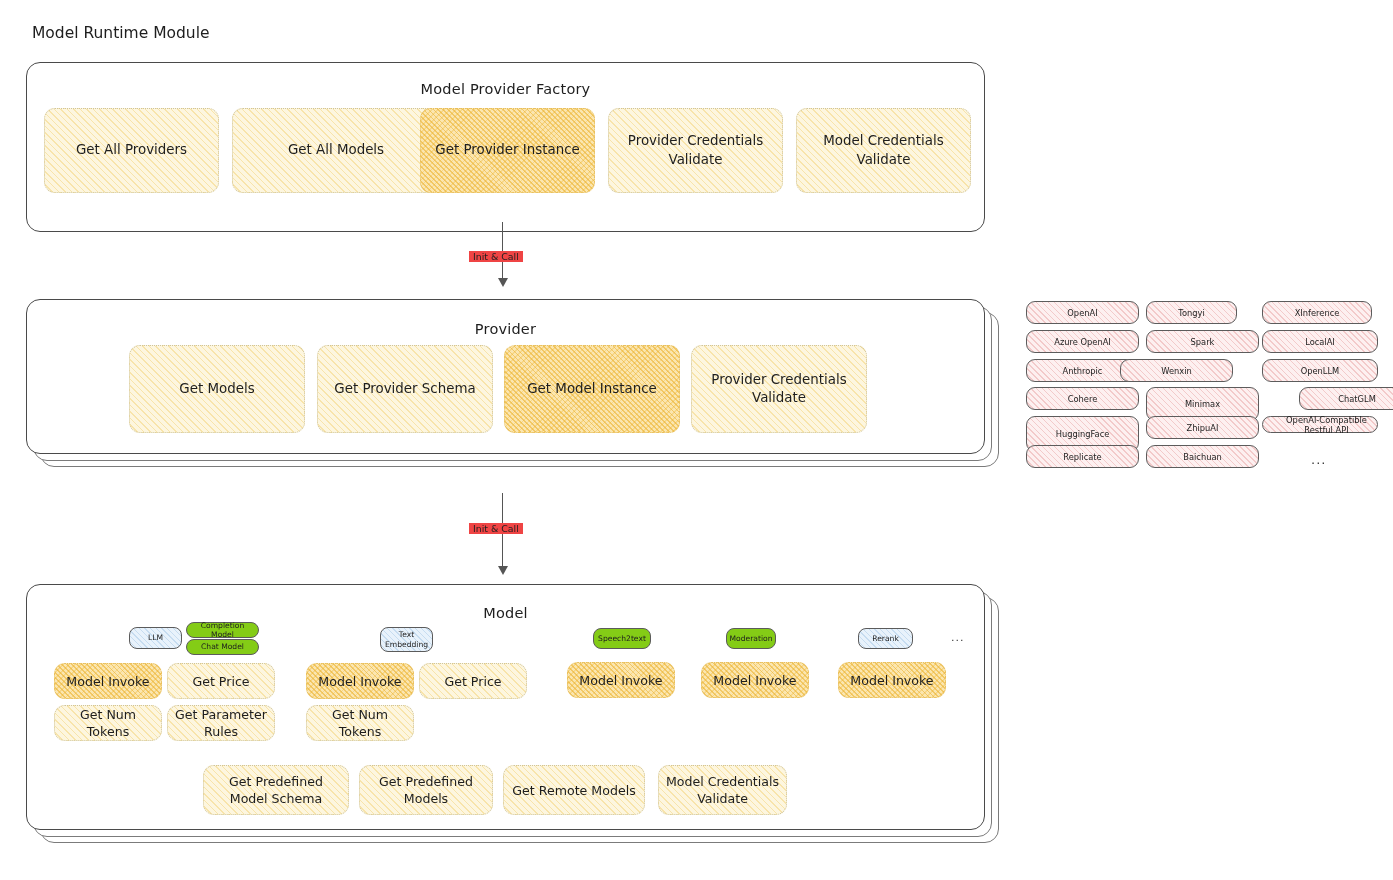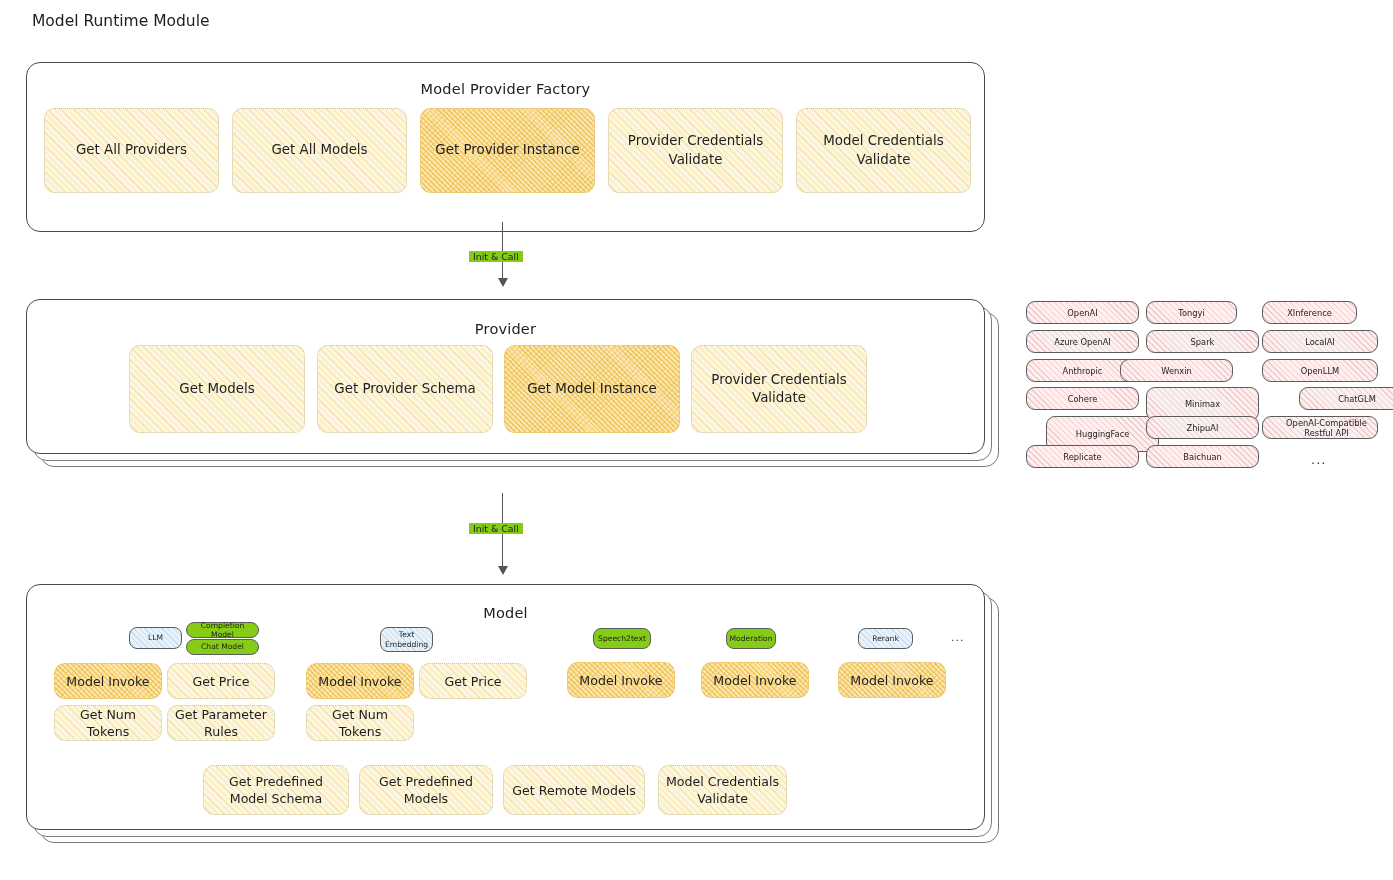--- a/index.html
+++ b/index.html
@@ -57,35 +57,35 @@
   .badge.blue{
     background-color:#e8f2fb;
     background-image:repeating-linear-gradient(45deg,
         rgba(120,170,215,.30) 0px, rgba(120,170,215,.30) .9px,
         rgba(255,255,255,0) .9px, rgba(255,255,255,0) 4px);
   }
 
   
   .arrow-line{position:absolute;width:1.3px;background:#555;}
   .arrow-head{position:absolute;width:0;height:0;border-left:5px solid transparent;border-right:5px solid transparent;border-top:9px solid #555;}
-  .arrow-label{position:absolute;font-size:9.4px;color:#1e1e1e;background:#84cc16;padding:0 4px;white-space:nowrap;}
+  .arrow-label{position:absolute;font-size:9.4px;color:#1e1e1e;background:#ef4444;padding:0 4px;white-space:nowrap;}
 
   .ellipsis{position:absolute;font-size:13px;color:#3a3a3a;letter-spacing:1px;}
-  #page-title{position:absolute;font-size:15.5px;color:#1e1e1e;}
+  #page-title{position:absolute;font-size:15.5px;color:#1e1e1e;margin-top:12px;}
 </style>
 </head>
 <body>
 
 <div id="page-title" style="left:32px;top:12px;">Model Runtime Module</div>
 
 <div class="panel" style="left:26px;top:62px;width:959px;height:170px;">
   <div class="panel-title" style="top:18px;">Model Provider Factory</div>
 </div>
 <div class="node lg" style="left:44px;top:108px;width:175px;height:85px;">Get All Providers</div>
-<div class="node lg" style="left:232px;top:108px;width:175px;height:85px;">Get All Models</div>
+<div class="node lg" style="left:232px;top:108px;width:208px;height:85px;">Get All Models</div>
 <div class="node lg hl" style="left:420px;top:108px;width:175px;height:85px;">Get Provider Instance</div>
 <div class="node lg" style="left:608px;top:108px;width:175px;height:85px;">Provider Credentials Validate</div>
 <div class="node lg" style="left:796px;top:108px;width:175px;height:85px;">Model Credentials Validate</div>
 
 <div class="arrow-line" style="left:502px;top:222px;height:62px;"></div>
 <div class="arrow-head" style="left:498px;top:278px;"></div>
 <div class="arrow-label" style="left:469px;top:251px;">Init &amp; Call</div>
 
 <div class="panel stackghost" style="left:40px;top:312px;width:959px;height:155px;"></div>
 <div class="panel stackghost" style="left:33px;top:306px;width:959px;height:155px;"></div>
@@ -95,33 +95,33 @@
 <div class="node lg" style="left:129px;top:345px;width:176px;height:88px;">Get Models</div>
 <div class="node lg" style="left:317px;top:345px;width:176px;height:88px;">Get Provider Schema</div>
 <div class="node lg hl" style="left:504px;top:345px;width:176px;height:88px;">Get Model Instance</div>
 <div class="node lg" style="left:691px;top:345px;width:176px;height:88px;">Provider Credentials Validate</div>
 
 <div id="provider-list">
     <div class="chip" style="left: 1026px; top: 301px; width: 113px; height: 23px;">OpenAI</div>
     <div class="chip" style="left: 1026px; top: 330px; width: 113px; height: 23px;">Azure OpenAI</div>
     <div class="chip" style="left: 1026px; top: 359px; width: 113px; height: 23px;">Anthropic</div>
     <div class="chip" style="left: 1026px; top: 387px; width: 113px; height: 23px;">Cohere</div>
-    <div class="chip" style="left: 1026px; top: 416px; width: 113px; height: 36px; margin-left: 20px;">HuggingFace</div>
+    <div class="chip" style="left: 1026px; top: 416px; width: 113px; height: 36px;">HuggingFace</div>
     <div class="chip" style="left: 1026px; top: 445px; width: 113px; height: 23px;">Replicate</div>
     <div class="chip" style="left: 1146px; top: 301px; width: 91px; height: 23px;">Tongyi</div>
     <div class="chip" style="left: 1146px; top: 330px; width: 113px; height: 23px;">Spark</div>
     <div class="chip" style="left: 1120px; top: 359px; width: 113px; height: 23px;">Wenxin</div>
     <div class="chip" style="left: 1146px; top: 387px; width: 113px; height: 34px;">Minimax</div>
     <div class="chip" style="left: 1146px; top: 416px; width: 113px; height: 23px;">ZhipuAI</div>
     <div class="chip" style="left: 1146px; top: 445px; width: 113px; height: 23px;">Baichuan</div>
-    <div class="chip" style="left: 1262px; top: 301px; width: 95px; height: 23px;">XInference</div>
+    <div class="chip" style="left: 1262px; top: 301px; width: 110px; height: 23px;">XInference</div>
     <div class="chip" style="left: 1262px; top: 330px; width: 116px; height: 23px; text-align: center;">LocalAI</div>
     <div class="chip" style="left: 1262px; top: 359px; width: 116px; height: 23px;">OpenLLM</div>
     <div class="chip" style="left: 1262px; top: 387px; width: 116px; height: 23px; margin-left: 37px;">ChatGLM</div>
-    <div class="chip" style="left: 1262px; top: 416px; width: 116px; height: 23px; padding-left: 16px;">OpenAI-Compatible Restful API</div>
+    <div class="chip" style="left: 1262px; top: 416px; width: 116px; height: 17px; padding-left: 16px;">OpenAI-Compatible Restful API</div>
   </div>
 <div class="ellipsis" style="left:1311px;top:452px;">...</div>
 
 <div class="arrow-line" style="left:502px;top:493px;height:78px;"></div>
 <div class="arrow-head" style="left:498px;top:566px;"></div>
 <div class="arrow-label" style="left:469px;top:523px;">Init &amp; Call</div>
 
 <div class="panel stackghost" style="left:40px;top:597px;width:959px;height:246px;"></div>
 <div class="panel stackghost" style="left:33px;top:591px;width:959px;height:246px;"></div>
 <div class="panel" style="left:26px;top:584px;width:959px;height:246px;">

